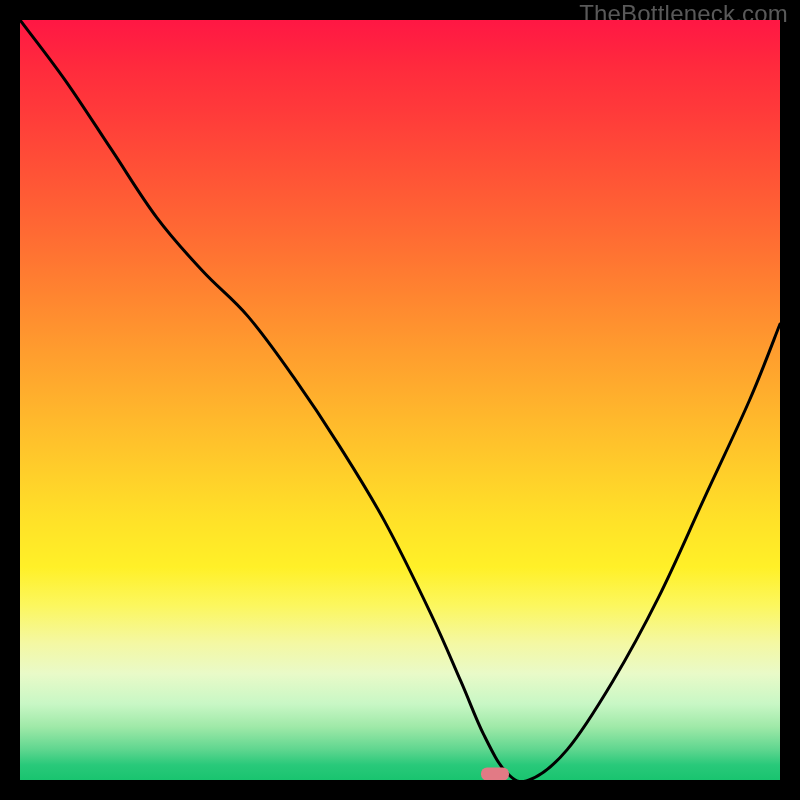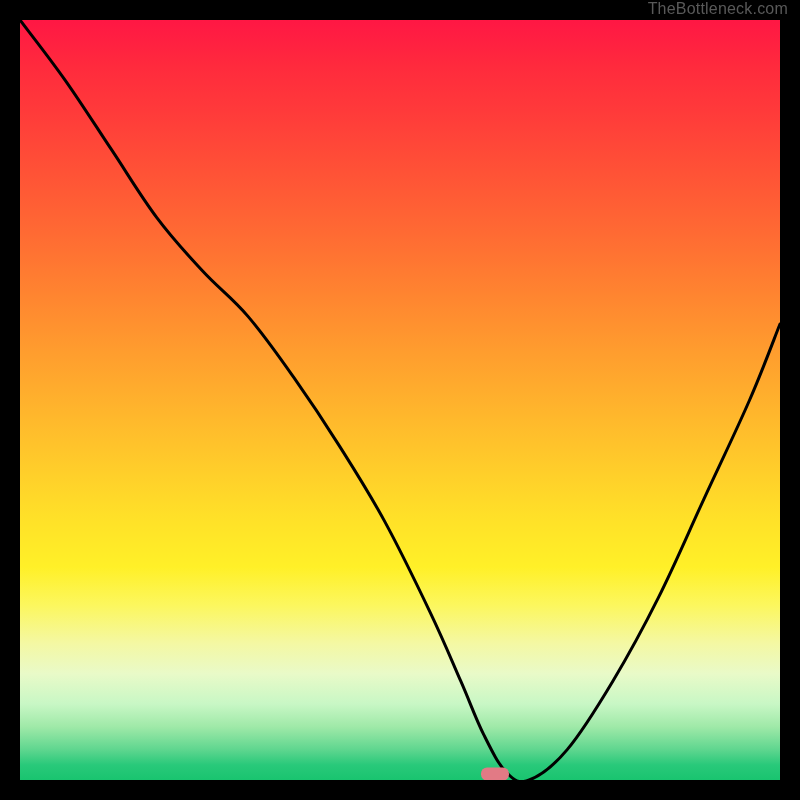--- a/index.html
+++ b/index.html
@@ -60,21 +60,21 @@
     position: absolute;
     width: 28px;
     height: 13px;
     border-radius: 6px;
     background: #e27a85;
     transform: translate(-50%, -50%);
   }
   .watermark {
     position: absolute;
     color: #595959;
-    font-size: 16px;
+    font-size: 24px;
     letter-spacing: 0.2px;
   }
   svg.curve {
     position: absolute;
     left: 0;
     top: 0;
     width: 100%;
     height: 100%;
     pointer-events: none;
   }

